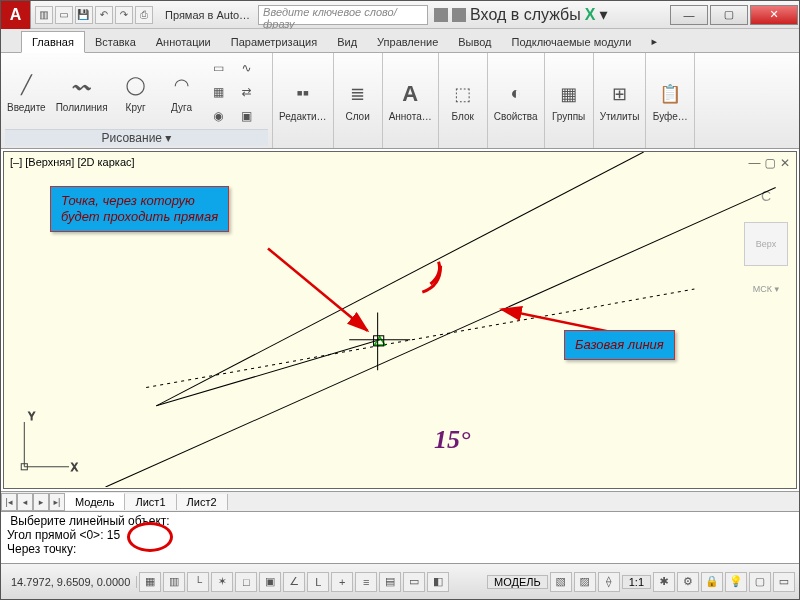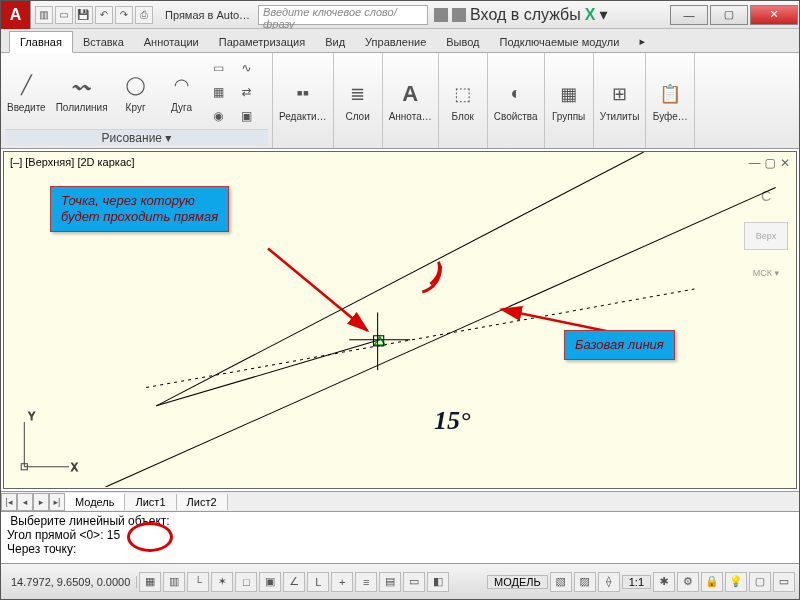--- a/index.html
+++ b/index.html
@@ -18,41 +18,41 @@
 .title-text { flex: 0 0 auto; padding: 0 8px; color: #333; font-size: 11px; }
 .search-box { width: 170px; height: 20px; border: 1px solid #aaa; background: #fff; font-size: 11px; font-style: italic; color: #888; padding: 0 4px; display: flex; }
 .login-area { display: flex; align-items: center; gap: 4px; padding: 0 6px; font-size: 16px; color: #333; }
 .login-area .ico { width: 14px; height: 14px; background: #888; }
 .spacer { flex: 1; }
 .winbtns { display: flex; }
 .winbtn { width: 38px; height: 20px; background: linear-gradient(#f3f3f3,#dcdcdc); border: 1px solid #888; margin: 0 1px; display: flex; align-items: center; justify-content: center; font-size: 11px; color: #333; }
 .winbtn.close { background: linear-gradient(#e77,#c22); color: #fff; width: 48px; }
 
 
-.tabs { height: 24px; background: #e9e9e9; display: flex; align-items: flex-end; font-size: 11px; border-bottom: 1px solid #aaa; padding-left: 8px; }
+.tabs { height: 24px; background: #e9e9e9; display: flex; align-items: flex-end; font-size: 11px; border-bottom: 1px solid #aaa; padding-left: 20px; }
 .tab { padding: 4px 10px; color: #333; cursor: pointer; }
 .tab.active { background: #fff; border: 1px solid #aaa; border-bottom: 1px solid #fff; margin-bottom: -1px; color: #000; }
 
 
 .ribbon { height: 96px; background: linear-gradient(#fdfdfd,#e8e8e8); display: flex; border-bottom: 1px solid #999; }
 .panel { border-right: 1px solid #c5c5c5; display: flex; flex-direction: column; justify-content: flex-end; padding: 2px 4px; }
 .panel-body { flex: 1; display: flex; align-items: center; gap: 6px; }
 .panel-label { text-align: center; font-size: 12px; color: #444; background: #e0e6ec; border-top: 1px solid #cdd4db; padding: 1px 2px; }
 .rbtn { display: flex; flex-direction: column; align-items: center; justify-content: center; font-size: 10px; color: #333; gap: 3px; padding: 2px; min-width: 40px; }
 .rbtn .glyph { width: 28px; height: 28px; display: flex; align-items: center; justify-content: center; font-size: 18px; color: #555; border: 1px solid transparent; }
 .rbtn.small { flex-direction: row; min-width: auto; }
 .rbtn.small .glyph { width: 18px; height: 18px; font-size: 12px; }
 .stack { display: flex; flex-direction: column; gap: 2px; }
 
 
 .viewport { flex: 1; position: relative; background: #fdfde8; border: 1px solid #666; margin: 2px; overflow: hidden; }
 .view-label { position: absolute; top: 4px; left: 6px; font-size: 11px; color: #000; }
 .view-icons { position: absolute; top: 4px; right: 6px; display: flex; gap: 4px; font-size: 12px; color: #666; }
 .vc-right { position: absolute; right: 8px; top: 36px; display: flex; flex-direction: column; gap: 18px; font-size: 9px; color: #999; align-items: center; }
-.viewcube { width: 44px; height: 28px; border: 1px solid #ccc; background: #f4f4f4; display:flex;align-items:center;justify-content:center; color:#aaa; }
+.viewcube { width: 44px; height: 44px; border: 1px solid #ccc; background: #f4f4f4; display:flex;align-items:center;justify-content:center; color:#aaa; }
 
 
 .drawarea { position: absolute; inset: 0; }
 
 
 .callout { position: absolute; background: #0ea5e9; border: 1px solid #b33; padding: 6px 10px; font-size: 13px; font-style: italic; font-family: Georgia, serif; color: #800; box-shadow: 2px 2px 3px rgba(0,0,0,.25); }
 
 
 .modeltabs { height: 20px; background: #eee; display: flex; align-items: center; font-size: 11px; border-top: 1px solid #999; }
 .mtab-nav { display:flex; }
@@ -64,21 +64,21 @@
 .cmdarea { height: 52px; background: #fff; border-top: 1px solid #999; font-family: Consolas, monospace; font-size: 12px; padding: 2px 6px; position: relative; overflow:hidden; }
 .cmdarea .line { white-space: pre; }
 .red-circle { position: absolute; border: 3px solid #d00; border-radius: 50%; width: 46px; height: 30px; left: 126px; top: 10px; }
 
 
 .statusbar { height: 36px; background: linear-gradient(#f4f4f4,#dcdcdc); border-top: 1px solid #999; display: flex; align-items: center; font-size: 11px; gap: 2px; padding: 0 4px; }
 .sb-coord { padding: 0 6px; color: #333; border-right: 1px solid #bbb; }
 .sb-btn { width: 22px; height: 20px; border: 1px solid #bbb; background: #f0f0f0; display:flex; align-items:center; justify-content:center; font-size:11px; color:#555;}
 .sb-text { padding: 0 6px; background:#e8e8e8; border:1px solid #bbb; }
 
-.red-angle { position:absolute; left:430px; top:254px; font-family: "Comic Sans MS", cursive; font-size:26px; font-style:italic; color:#0f172a; font-weight:bold; }
+.red-angle { position:absolute; left:430px; top:273px; font-family: "Comic Sans MS", cursive; font-size:26px; font-style:italic; color:#701a75; font-weight:bold; }
 </style>
 </head>
 <body>
 
 <div class="window">
 
   <div class="titlebar">
     <div class="app-red">A</div>
     <div class="qat">
       <div class="qat-btn">▥</div>

